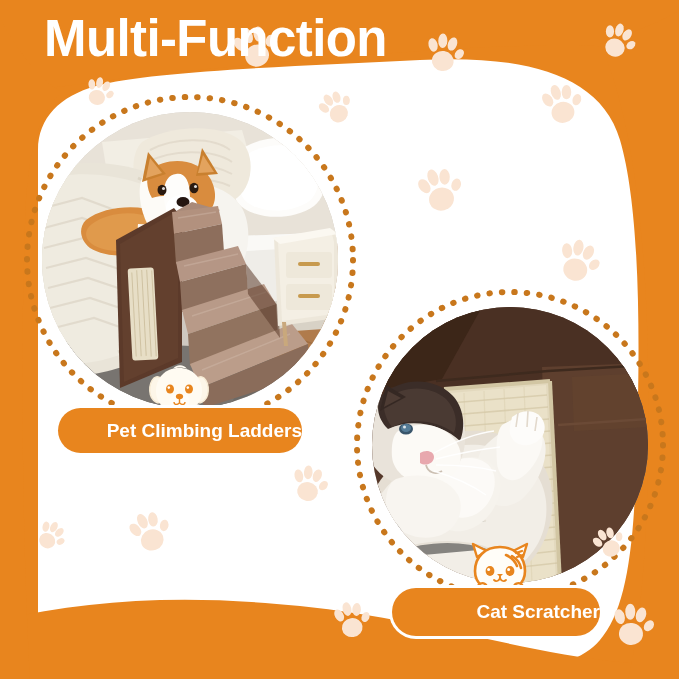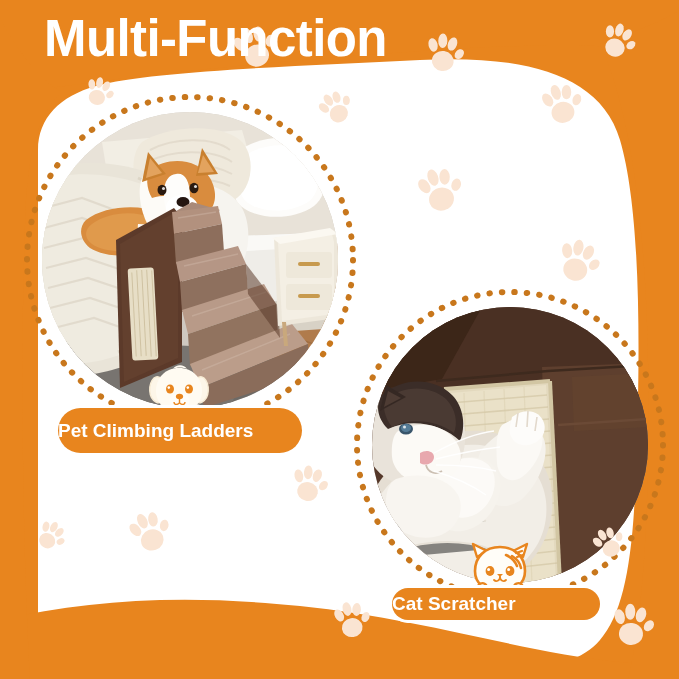--- a/index.html
+++ b/index.html
@@ -37,37 +37,37 @@
     background:#cfc8c0;
   }
 
   .scene{position:absolute;inset:0;}
 
   
 
   
   .badge{
     position:absolute;
-    display:flex;align-items:center;justify-content:flex-start;
+    display:flex;align-items:center;justify-content:flex-end;
     background:#E8851E;
     border-radius:26px;
     color:#fff;
     font-weight:bold;
     z-index:60;
     box-shadow:0 0 0 3px #ffffff;
   }
   .badge-label{
     color:#fff;font-weight:bold;white-space:nowrap;
   }
   .pet-badge{
     left:58px;top:408px;width:244px;height:45px;
     font-size:19px;
   }
   .cat-badge{
-    left:392px;top:588px;width:208px;height:32px;
+    left:392px;top:588px;width:208px;height:48px;
     font-size:19px;
   }
   .mascot{position:absolute;z-index:59;}
   .mascot-dog{left:146px;top:364px;width:66px;height:52px;}
   .mascot-cat{left:466px;top:541px;width:68px;height:55px;}
 
   .paw{position:absolute;z-index:5;}
 </style>
 </head>
 <body>

